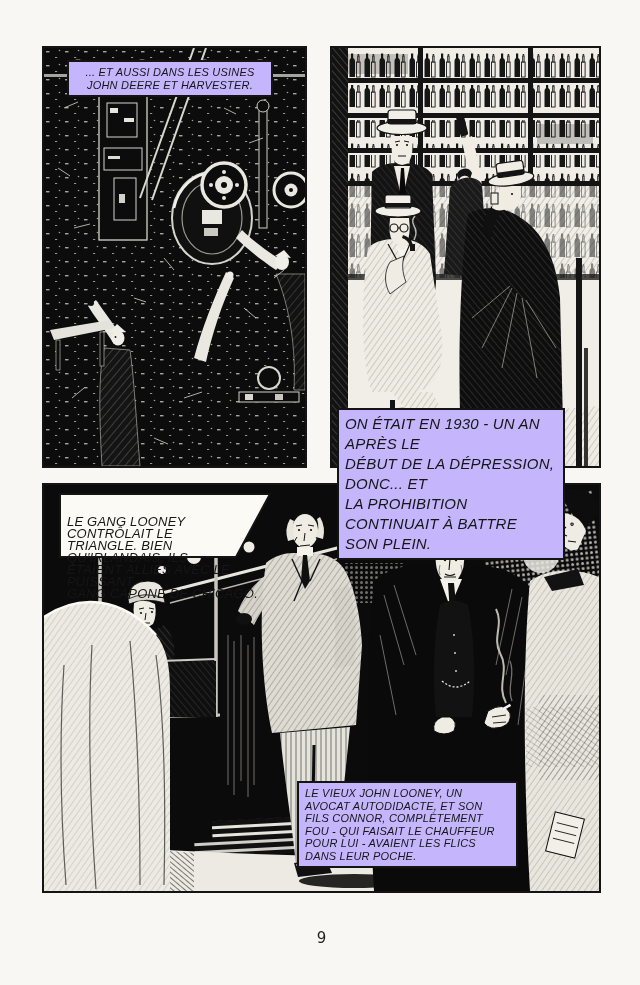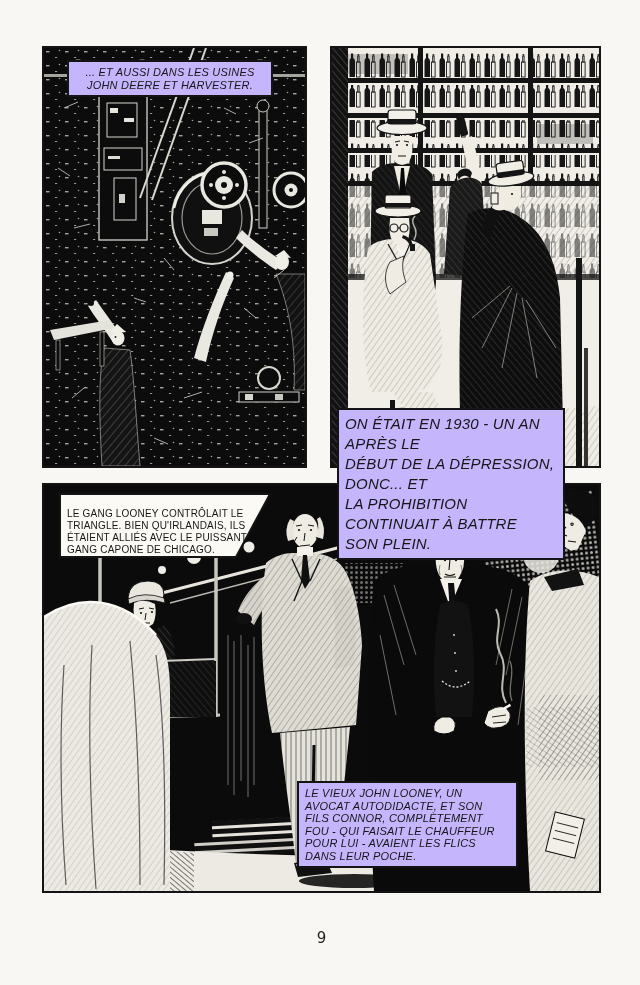--- a/index.html
+++ b/index.html
@@ -8,22 +8,22 @@
         font-family:"Liberation Sans",sans-serif;}
   .panel{position:absolute;border:2px solid #141414;background:#0b0b0b;box-sizing:border-box;}
   .panel > svg{position:absolute;left:0;top:0;width:100%;height:100%;display:block;}
   .caption{position:absolute;box-sizing:border-box;background:#c4b5fd;border:2px solid #141414;
            color:#161616;font-style:italic;font-size:11px;line-height:12.5px;letter-spacing:.2px;
            padding:4px 6px;white-space:pre-line;z-index:5;}
   .caption.center{text-align:center;}
   .caption.tight{line-height:20px;font-size:15px;}
   .caption-poly{position:absolute;z-index:5;}
   .caption-poly svg{position:absolute;left:0;top:0;}
-  .caption-poly .cap-text{position:absolute;left:8px;top:15px;width:192px;color:#161616;
-           font-size:10px;line-height:12px;letter-spacing:.2px;white-space:pre-line;}
+  .caption-poly .cap-text{position:absolute;left:8px;top:23px;width:192px;color:#161616;
+           font-style:italic;font-size:13px;line-height:12px;letter-spacing:.2px;white-space:pre-line;}
   .pageno{position:absolute;left:42px;top:929px;width:559px;text-align:center;
           font-family:"DejaVu Sans",sans-serif;font-size:15px;color:#222;}
 </style>
 </head>
 <body>
 
 <div class="page">
 
   <div class="panel" style="left:42px;top:46px;width:265px;height:422px;">
     <svg viewBox="0 0 261 418" preserveAspectRatio="none">

